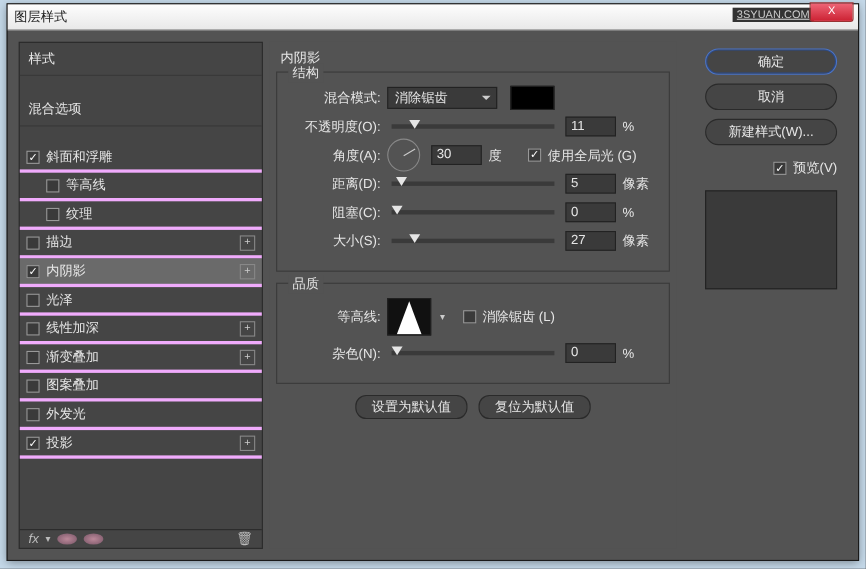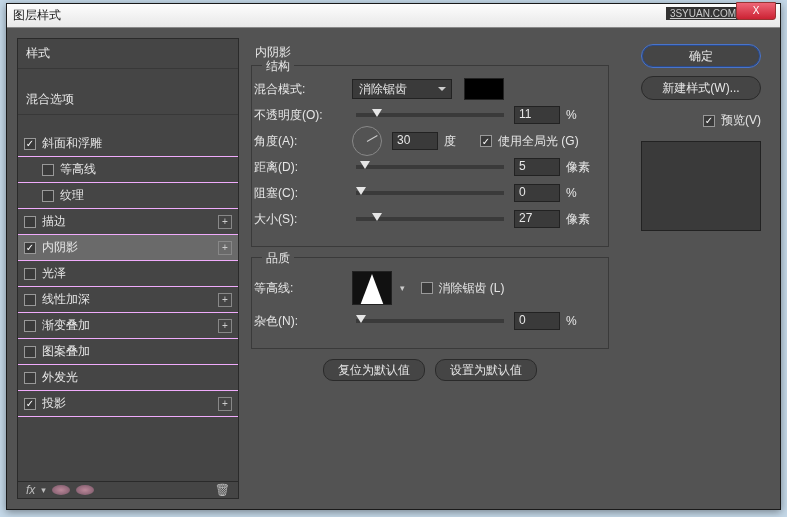--- a/index.html
+++ b/index.html
@@ -10,38 +10,38 @@
 .titlebar { height: 24px; background: linear-gradient(#fdfdfd,#e8e8e8); border-bottom: 1px solid #888; display: flex; align-items: center; padding: 0 6px; position: relative; }
 .titlebar .title { font-size: 12px; color: #222; }
 .titlebar .brand { position: absolute; right: 40px; top: 3px; font-size: 10px; color: #666; background: #333; color: #ccc; padding: 1px 4px; text-decoration: underline; }
 .close-btn { position: absolute; right: 4px; top: -2px; width: 40px; height: 18px; background: linear-gradient(#e67,#c23); border: 1px solid #933; border-radius: 0 0 3px 3px; color: #fff; font-size: 10px; text-align: center; line-height: 16px; cursor: pointer; }
 
 .body { display: flex; padding: 10px; height: calc(100% - 24px); gap: 6px; color: #e6e6e6; font-size: 12px; }
 
 .left-panel { width: 222px; background: #454545; border: 1px solid #2a2a2a; display: flex; flex-direction: column; gap: 16px; }
 .left-panel .section-header { padding: 6px 8px; border-bottom: 1px solid #383838; }
 .style-list { flex: 1; }
-.style-row { height: 26px; display: flex; align-items: center; padding: 0 6px; border-bottom: 1px solid #f0abfc; position: relative; cursor: pointer; }
+.style-row { height: 26px; display: flex; align-items: center; padding: 0 6px; border-bottom: 3px solid #f0abfc; position: relative; cursor: pointer; }
 .style-row.selected { background: #6a6a6a; }
 .style-row .cb { width: 12px; height: 12px; border: 1px solid #999; margin-right: 6px; background: #3a3a3a; display: inline-flex; align-items: center; justify-content: center; font-size: 10px; color: #fff; }
 .style-row .cb.checked::after { content: "✓"; }
 .style-row .indent { width: 18px; }
 .style-row .plus { position: absolute; right: 6px; width: 14px; height: 14px; border: 1px solid #888; font-size: 10px; line-height: 12px; text-align: center; color: #ccc; }
 .left-footer { height: 28px; border-top: 1px solid #2a2a2a; display: flex; align-items: center; padding: 0 8px; gap: 6px; margin-top: 48px; }
 .left-footer .fx { font-style: italic; color: #bbb; }
 .left-footer .blob { width:18px;height:10px;background:radial-gradient(#b89,#756);border-radius:50%; }
 .left-footer .trash { margin-left: auto; color: #bbb; }
 
 .center-panel { width: 370px; background: #535353; position: relative; padding: 4px 0; }
 .panel-title { font-size: 12px; color: #e6e6e6; margin: 2px 0 4px 10px; }
 .group { border: 1px solid #3a3a3a; margin: 0 6px 10px 6px; padding: 10px 12px 14px 2px; position: relative; }
 .group-title { position: absolute; top: -8px; left: 10px; background: #535353; padding: 0 4px; font-size: 12px; }
 
 .form-row { display: flex; align-items: center; height: 26px; gap: 6px; }
-.form-row .lbl { width: 92px; color: #e6e6e6; }
+.form-row .lbl { width: 92px; text-align: right; color: #e6e6e6; }
 .select { width: 100px; height: 20px; background: #3a3a3a; border: 1px solid #222; display: flex; align-items: center; padding: 0 6px; position: relative; }
 .select::after { content: ""; position: absolute; right: 5px; top: 7px; border: 4px solid transparent; border-top-color: #ccc; }
 .swatch { width: 40px; height: 22px; background: #000; border: 1px solid #222; margin-left: 6px; }
 
 .slider { flex: 1; height: 4px; background: #3a3a3a; position: relative; margin: 0 4px; }
 .slider .thumb { position: absolute; top: -4px; width: 0; height: 0; border: 5px solid transparent; border-top: 8px solid #e6e6e6; }
 .num { width: 46px; height: 18px; background: #3a3a3a; border: 1px solid #222; color: #e6e6e6; padding: 0 4px; text-align: left; }
 .unit { width: 30px; }
 
 .angle-dial { width: 30px; height: 30px; border: 1px solid #888; border-radius: 50%; position: relative; margin-right:4px; }
@@ -220,27 +220,28 @@
           <span class="lbl">杂色(N):</span>
           <div class="slider">
               <div class="thumb" style="left:0%"></div>
             </div>
           <div class="num">0</div>
           <span class="unit">%</span>
         </div>
       </div>
 
       <div class="btn-row">
+        <button class="ps-btn">设置为默认值</button>
         <button class="ps-btn">复位为默认值</button>
-        <button class="ps-btn">设置为默认值</button>
       </div>
     </div>
 
     <div class="right-panel">
       <button class="r-btn primary">确定</button>
+      <button class="r-btn">取消</button>
       <button class="r-btn">新建样式(W)...</button>
       <div class="preview-check">
         <span class="cb-inline checked"></span>
         <span>预览(V)</span>
       </div>
       <div class="preview-box"></div>
     </div>
 
   </div>
 </div>

